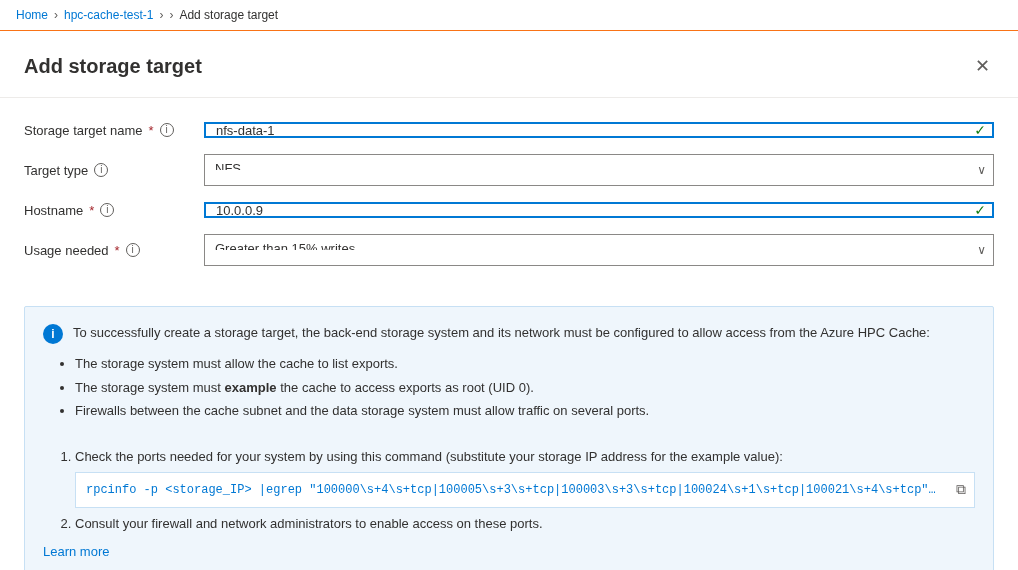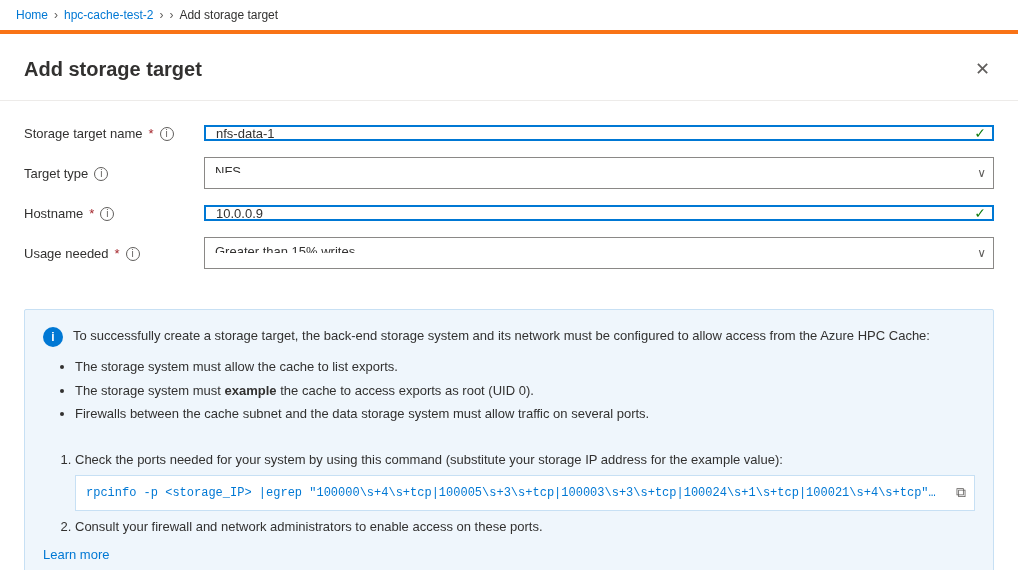--- a/index.html
+++ b/index.html
@@ -5,21 +5,21 @@
     * { box-sizing: border-box; margin: 0; padding: 0; }
     body {
       font-family: 'Segoe UI', Arial, sans-serif;
       font-size: 13px;
       background: #f3f2f1;
       color: #323130;
     }
     .breadcrumb-bar {
       background: #fff;
       padding: 8px 16px;
-      border-bottom: 4px solid #f97316;
+      border-bottom: 1px solid #f97316;
       display: flex;
       align-items: center;
       gap: 6px;
       font-size: 12px;
       color: #0078d4;
     }
     .breadcrumb-bar span.sep {
       color: #605e5c;
     }
     .breadcrumb-bar span.current {
@@ -66,21 +66,21 @@
     .form-row {
       display: flex;
       align-items: center;
       margin-bottom: 16px;
     }
     .form-label {
       width: 180px;
       font-size: 13px;
       color: #323130;
       display: flex;
-      align-items: flex-end;
+      align-items: flex-start;
       gap: 6px;
       flex-shrink: 0;
     }
     .form-label .required {
       color: #a4262c;
     }
     .info-icon {
       width: 14px;
       height: 14px;
       border-radius: 50%;
@@ -222,21 +222,21 @@
       margin-left: 0;
     }
     b, strong { font-weight: 600; }
   </style>
 </head>
 <body>
 
 <div class="breadcrumb-bar">
   <a href="#">Home</a>
   <span class="sep">›</span>
-  <a href="#">hpc-cache-test-2</a>
+  <a href="#">hpc-cache-test-1</a>
   <span class="sep">›</span>
   <span class="sep">›</span>
   <span class="current">Add storage target</span>
 </div>
 
 <div class="panel-container">
   <div class="panel-header">
     <span class="panel-title">Add storage target</span>
     <button class="close-btn">✕</button>
   </div>

